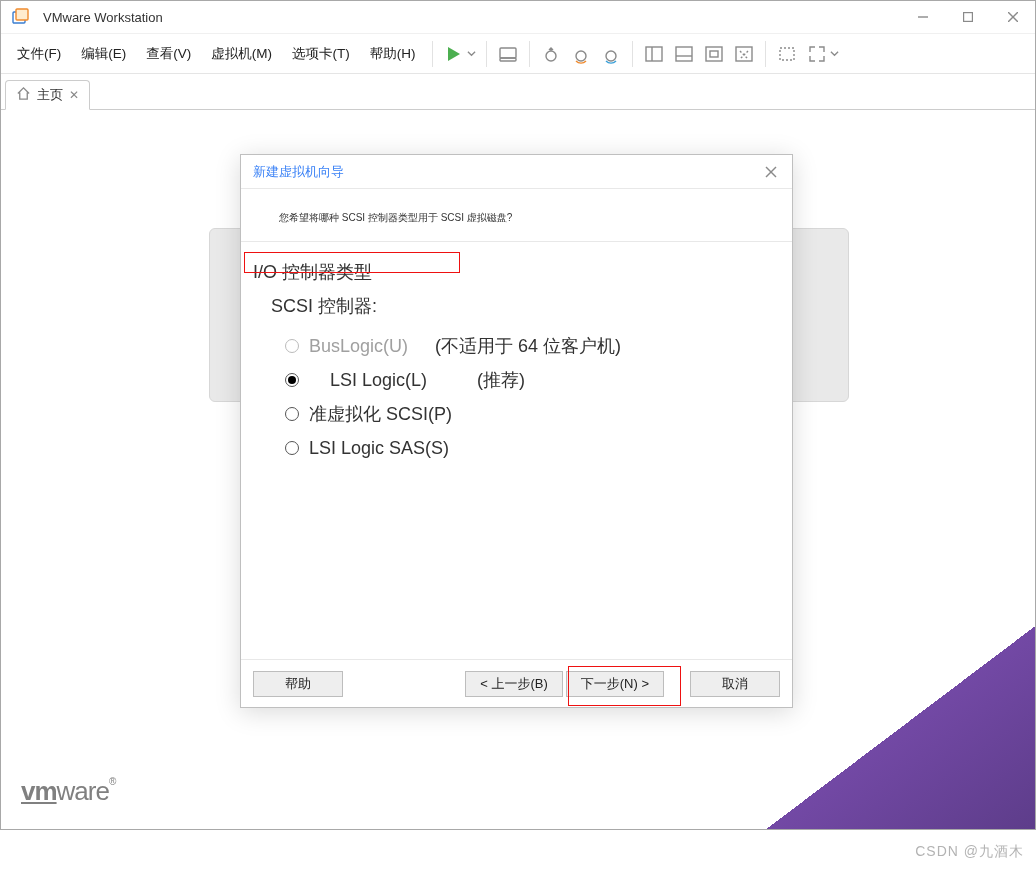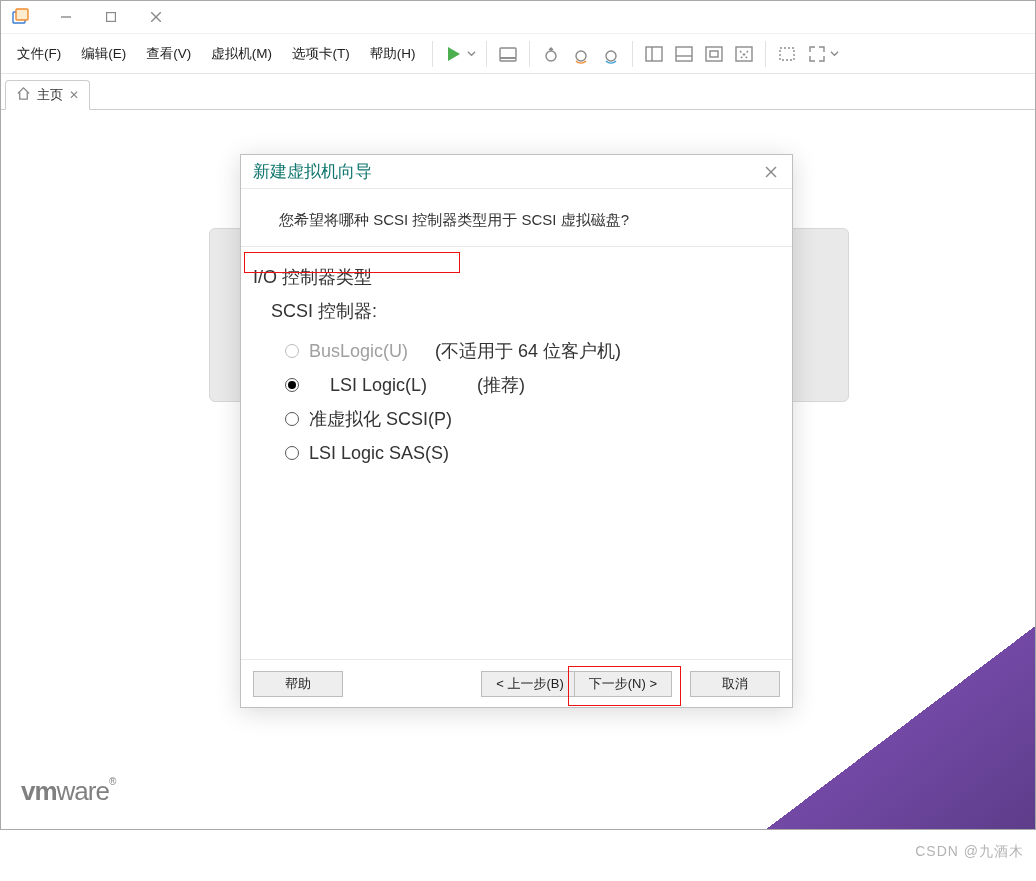--- a/index.html
+++ b/index.html
@@ -24,61 +24,62 @@
   .tabstrip { height:36px; display:flex; align-items:flex-end; padding-left:4px; border-bottom:1px solid #ccc; background:#fff;}
   .tab { display:flex; align-items:center; gap:6px; height:30px; padding:0 10px; border:1px solid #ccc; border-bottom:1px solid #fff; background:#fff; font-size:13px; color:#333; border-top-left-radius:4px; border-top-right-radius:4px; position:relative; top:1px;justify-content:center;}
   .tab .close-x { font-size:12px; color:#888; }
   .tab svg { width:15px; height:15px; }
   
   .main { flex:1; background:#fff; position:relative; overflow:hidden; }
   .bg-card { position:absolute; left:208px; top:118px; width:640px; height:174px; background:#e9e9e9; border:1px solid #d7d7d7; border-radius:6px; }
   
   .dialog { position:absolute; left:239px; top:44px; width:553px; height:554px; background:#fff; border:1px solid #bfbfbf; box-shadow:0 4px 24px rgba(0,0,0,.15); display:flex; flex-direction:column; }
   .dlg-title { height:34px; display:flex; align-items:center; border-bottom:1px solid #e8e8e8; }
-  .dlg-title-text { font-size:17px; color:#0f766e; padding-left:12px; flex:1; }
+  .dlg-title-text { font-size:13px; color:#3b82f6; padding-left:12px; flex:1; }
   .dlg-close { width:42px; height:100%; display:flex; align-items:center; justify-content:center; }
   .dlg-header { padding:14px 18px 16px 18px; border-bottom:1px solid #e8e8e8; }
   .dlg-header-bold { font-size:14px; font-weight:700; color:#222; }
-  .dlg-header-sub { font-size:15px; color:#333; margin:8px 0 0 20px; }
+  .dlg-header-sub { font-size:10px; color:#333; margin:8px 0 0 20px; }
   .dlg-body { flex:1; padding:18px 8px 8px 8px; font-size:18px; color:#333; }
   .section-label { padding-left:4px; margin-bottom:10px; }
   .sub-label { padding-left:22px; margin-bottom:14px; }
   .radio-row { display:flex; align-items:center; height:28px; padding-left:36px; margin-bottom:6px; }
   .radio { width:14px; height:14px; border:1px solid #555; border-radius:50%; margin-right:10px; position:relative; }
   .radio.checked::after { content:""; position:absolute; left:2px; top:2px; width:8px; height:8px; background:#000; border-radius:50%; }
   .radio.disabled { border-color:#bbb; }
   .radio-label { min-width:120px; }
   .radio-label.disabled { color:#a0a0a0; }
   .radio-hint { color:#333; margin-left:6px; }
   .red-box { position:absolute; border:1px solid #e11; pointer-events:none; }
-  .dlg-footer { height:48px; border-top:1px solid #e8e8e8; display:flex; align-items:center; padding:0 12px; gap:0; }
+  .dlg-footer { height:48px; border-top:1px solid #e8e8e8; display:flex; align-items:center; padding:0 12px; gap:8px; }
   .dlg-footer .spacer { flex:1; }
   .btn { height:26px; padding:0 14px; font-size:13px; color:#222; background:#eee; border:1px solid #bdbdbd; display:flex; align-items:center; justify-content:center; min-width:90px; }
   
   .vmware-logo { position:absolute; left:20px; bottom:22px; font-size:26px; color:#808080; letter-spacing:-1px; font-weight:400; }
-  .vmware-logo b { font-weight:700; }
+  .vmware-logo b { font-weight:700;text-decoration:underline; }
   .vmware-logo sup { font-size:10px; vertical-align:top; }
   .corner-purple { position:absolute; right:-2px; bottom:-2px; width:340px; height:240px; overflow:hidden; }
   .corner-purple .tri { position:absolute; right:-60px; bottom:-60px; width:400px; height:300px; background:linear-gradient(135deg, transparent 48%, #6b3fa0 48%, #4d2e7a 100%); transform:skewX(-18deg); opacity:.95; }
   .corner-purple .line { position:absolute; right:-60px; bottom:130px; width:420px; height:0; border-top:8px solid rgba(255,255,255,.45); transform:rotate(-34deg); }
   .watermark { position:absolute; right:12px; bottom:20px; color:#9a9a9a; font-size:14px; letter-spacing:1px; opacity:.75; z-index:10;}
   svg { stroke:#8a8a8a; stroke-width:1.4; fill:none; }
 </style>
 </head>
 <body>
 
 <div class="window">
 
   <div class="titlebar">
     <span class="app-icon">
       <svg viewBox="0 0 20 20">
           <rect x="2" y="5" width="12" height="11" rx="1" stroke="#3a7dcf" fill="#fff"></rect>
           <rect x="5" y="2" width="12" height="11" rx="1" stroke="#ef8a2e" fill="#ffeccf"></rect>
         </svg>
     </span>
+    <span class="title-text">VMware Workstation</span>
     <div class="win-ctrls">
       <div class="win-btn">
           <svg viewBox="0 0 10 10">
             <line x1="0" y1="5" x2="10" y2="5"></line>
           </svg>
         </div>
       <div class="win-btn">
           <svg viewBox="0 0 10 10">
             <rect x="0.5" y="0.5" width="9" height="9"></rect>
           </svg>

